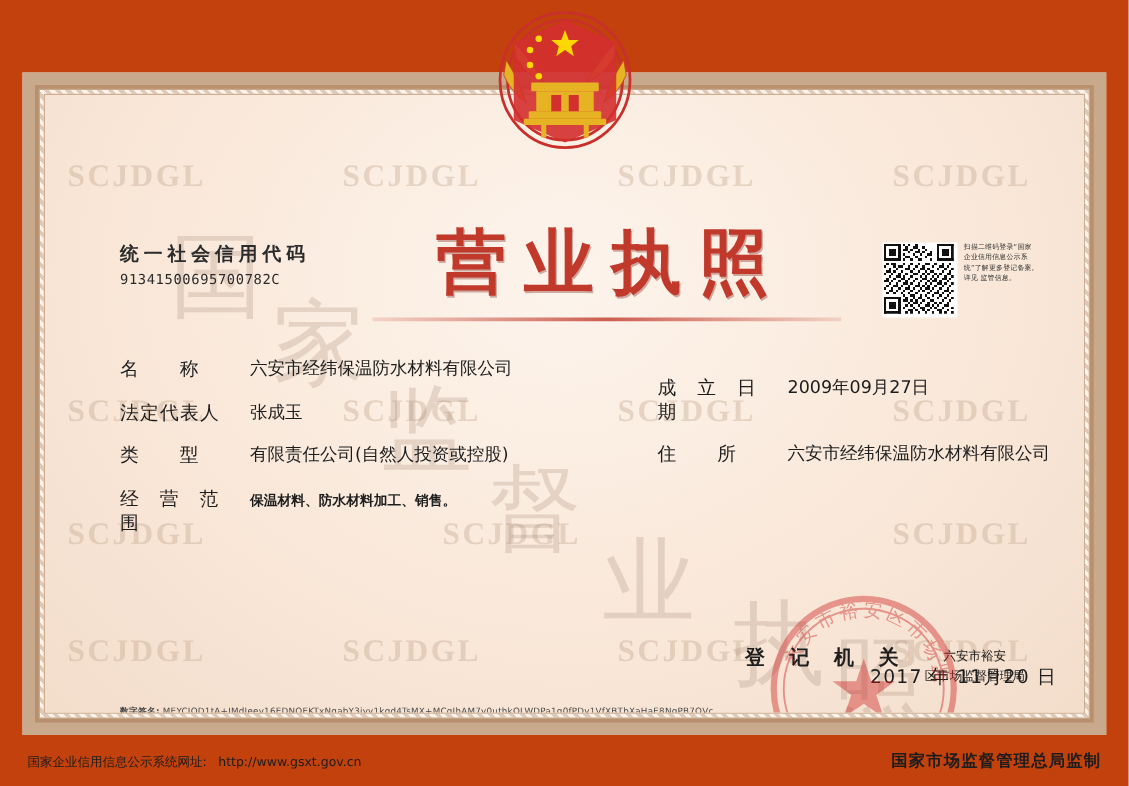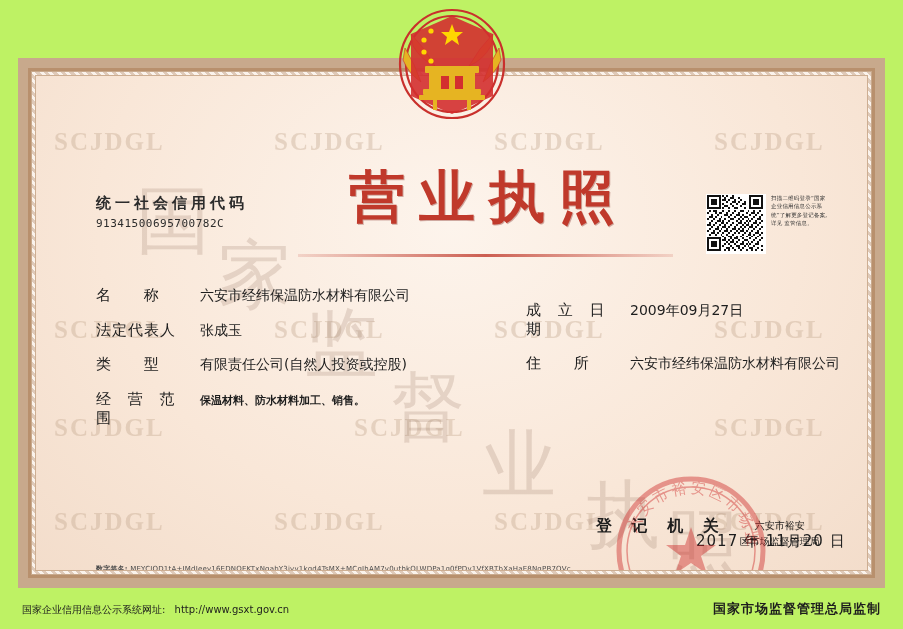--- a/index.html
+++ b/index.html
@@ -7,21 +7,21 @@
     padding: 0;
     background: #ffffff;
   }
   body {
     font-family: "DejaVu Sans", "Liberation Sans", sans-serif;
   }
   .page {
     position: relative;
     width: 903px;
     height: 629px;
-    background: #bef264;
+    background: #c2410c;
     overflow: hidden;
   }
 
   
   .cert {
     position: absolute;
     left: 18px;
     top: 58px;
     width: 867px;
     height: 530px;
@@ -91,21 +91,21 @@
     top: 4px;
     width: 118px;
     height: 120px;
     z-index: 5;
   }
 
   
   .title {
     position: absolute;
     left: 258px;
-    top: 84px;
+    top: 97px;
     width: 390px;
     text-align: center;
     font-family: "DejaVu Sans", sans-serif;
     font-size: 56px;
     font-weight: bold;
     letter-spacing: 14px;
     color: #c0392b;
     text-shadow: 1px 1px 0 rgba(120,30,20,0.35);
     z-index: 4;
   }

